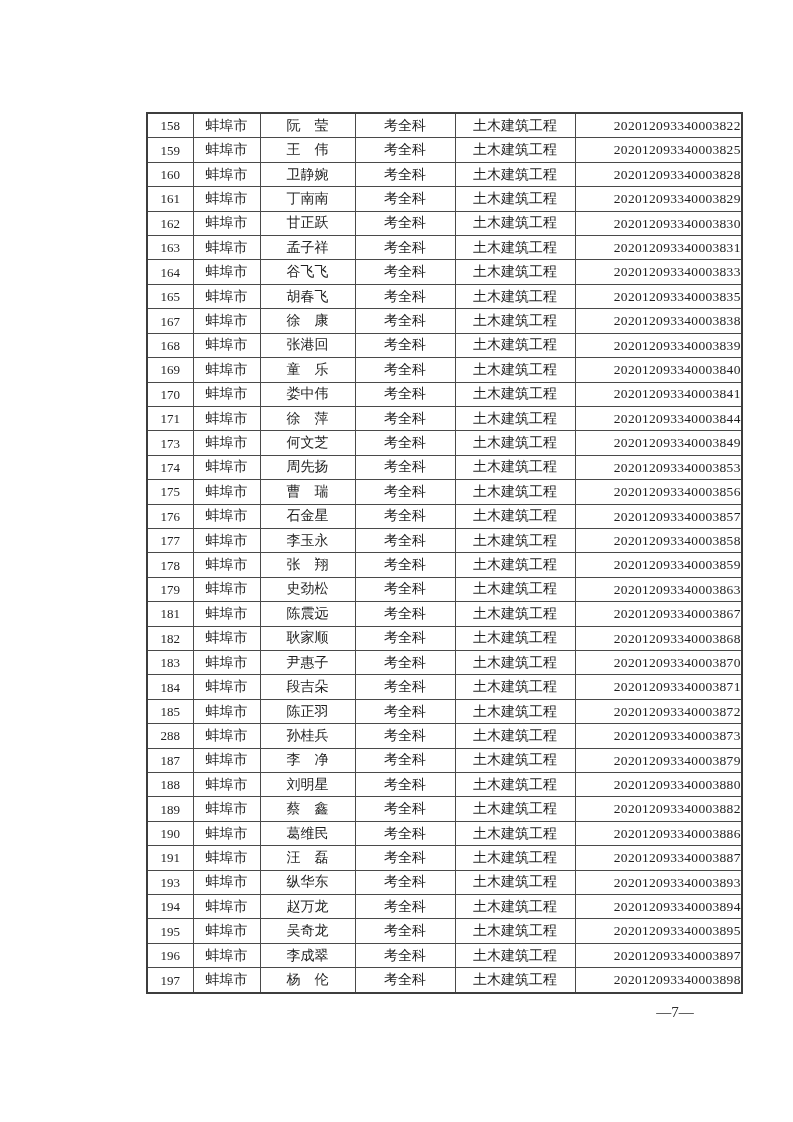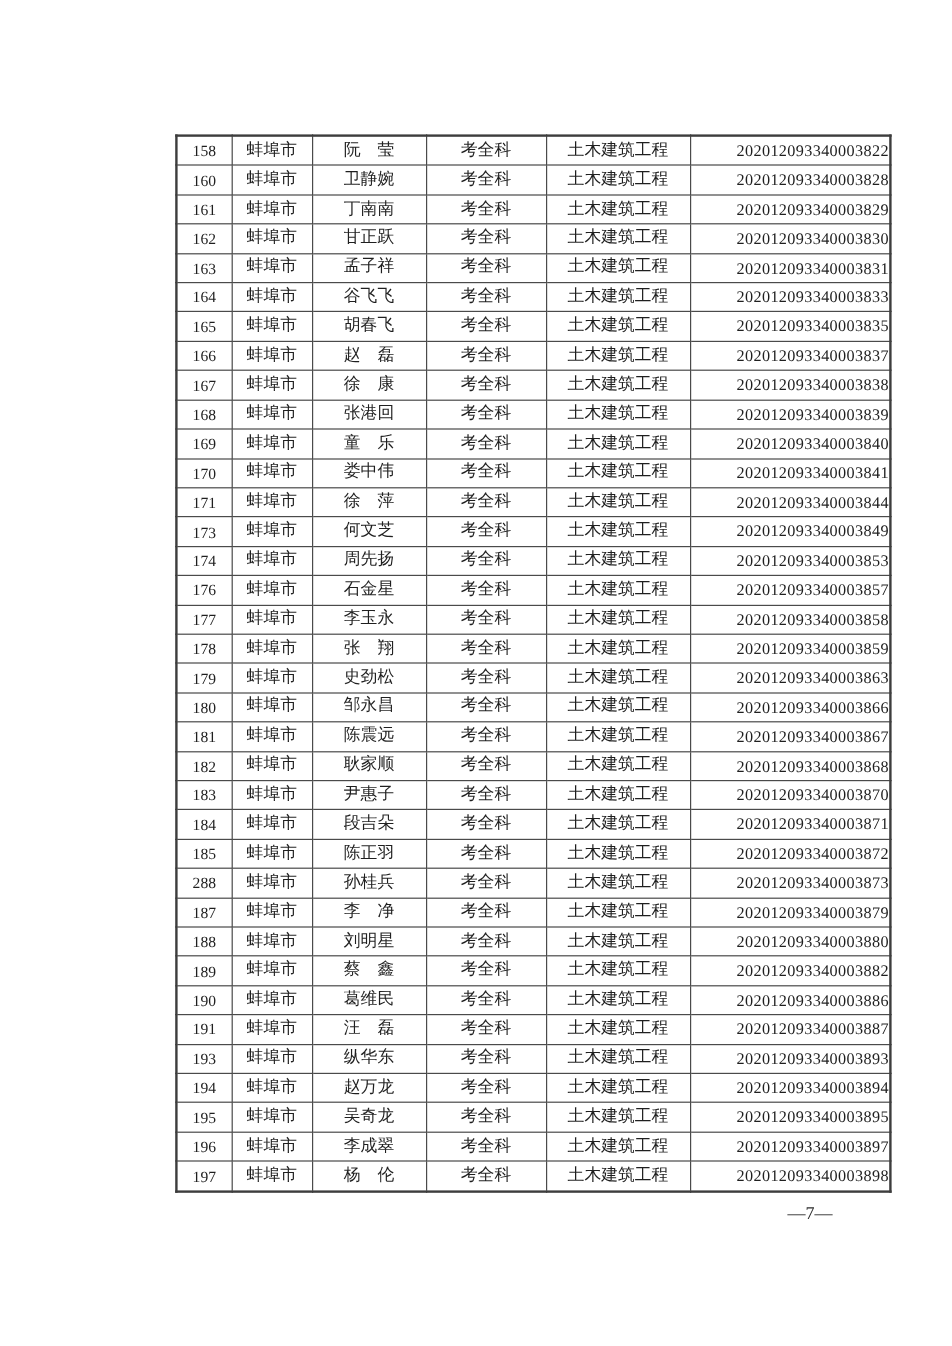--- a/index.html
+++ b/index.html
@@ -65,20 +65,28 @@
     <tbody>
         <tr>
           <td class="c0">158</td>
           <td class="c1">蚌埠市</td>
           <td class="c2">阮　莹</td>
           <td class="c3">考全科</td>
           <td class="c4">土木建筑工程</td>
           <td class="c5">202012093340003822</td>
         </tr>
         <tr>
+          <td class="c0">159</td>
+          <td class="c1">蚌埠市</td>
+          <td class="c2">王　伟</td>
+          <td class="c3">考全科</td>
+          <td class="c4">土木建筑工程</td>
+          <td class="c5">202012093340003825</td>
+        </tr>
+        <tr>
           <td class="c0">160</td>
           <td class="c1">蚌埠市</td>
           <td class="c2">卫静婉</td>
           <td class="c3">考全科</td>
           <td class="c4">土木建筑工程</td>
           <td class="c5">202012093340003828</td>
         </tr>
         <tr>
           <td class="c0">161</td>
           <td class="c1">蚌埠市</td>
@@ -113,28 +121,20 @@
         </tr>
         <tr>
           <td class="c0">165</td>
           <td class="c1">蚌埠市</td>
           <td class="c2">胡春飞</td>
           <td class="c3">考全科</td>
           <td class="c4">土木建筑工程</td>
           <td class="c5">202012093340003835</td>
         </tr>
         <tr>
-          <td class="c0">166</td>
-          <td class="c1">蚌埠市</td>
-          <td class="c2">赵　磊</td>
-          <td class="c3">考全科</td>
-          <td class="c4">土木建筑工程</td>
-          <td class="c5">202012093340003837</td>
-        </tr>
-        <tr>
           <td class="c0">167</td>
           <td class="c1">蚌埠市</td>
           <td class="c2">徐　康</td>
           <td class="c3">考全科</td>
           <td class="c4">土木建筑工程</td>
           <td class="c5">202012093340003838</td>
         </tr>
         <tr>
           <td class="c0">168</td>
           <td class="c1">蚌埠市</td>
@@ -177,20 +177,28 @@
         </tr>
         <tr>
           <td class="c0">174</td>
           <td class="c1">蚌埠市</td>
           <td class="c2">周先扬</td>
           <td class="c3">考全科</td>
           <td class="c4">土木建筑工程</td>
           <td class="c5">202012093340003853</td>
         </tr>
         <tr>
+          <td class="c0">175</td>
+          <td class="c1">蚌埠市</td>
+          <td class="c2">曹　瑞</td>
+          <td class="c3">考全科</td>
+          <td class="c4">土木建筑工程</td>
+          <td class="c5">202012093340003856</td>
+        </tr>
+        <tr>
           <td class="c0">176</td>
           <td class="c1">蚌埠市</td>
           <td class="c2">石金星</td>
           <td class="c3">考全科</td>
           <td class="c4">土木建筑工程</td>
           <td class="c5">202012093340003857</td>
         </tr>
         <tr>
           <td class="c0">177</td>
           <td class="c1">蚌埠市</td>
@@ -207,28 +215,20 @@
           <td class="c4">土木建筑工程</td>
           <td class="c5">202012093340003859</td>
         </tr>
         <tr>
           <td class="c0">179</td>
           <td class="c1">蚌埠市</td>
           <td class="c2">史劲松</td>
           <td class="c3">考全科</td>
           <td class="c4">土木建筑工程</td>
           <td class="c5">202012093340003863</td>
-        </tr>
-        <tr>
-          <td class="c0">180</td>
-          <td class="c1">蚌埠市</td>
-          <td class="c2">邹永昌</td>
-          <td class="c3">考全科</td>
-          <td class="c4">土木建筑工程</td>
-          <td class="c5">202012093340003866</td>
         </tr>
         <tr>
           <td class="c0">181</td>
           <td class="c1">蚌埠市</td>
           <td class="c2">陈震远</td>
           <td class="c3">考全科</td>
           <td class="c4">土木建筑工程</td>
           <td class="c5">202012093340003867</td>
         </tr>
         <tr>

